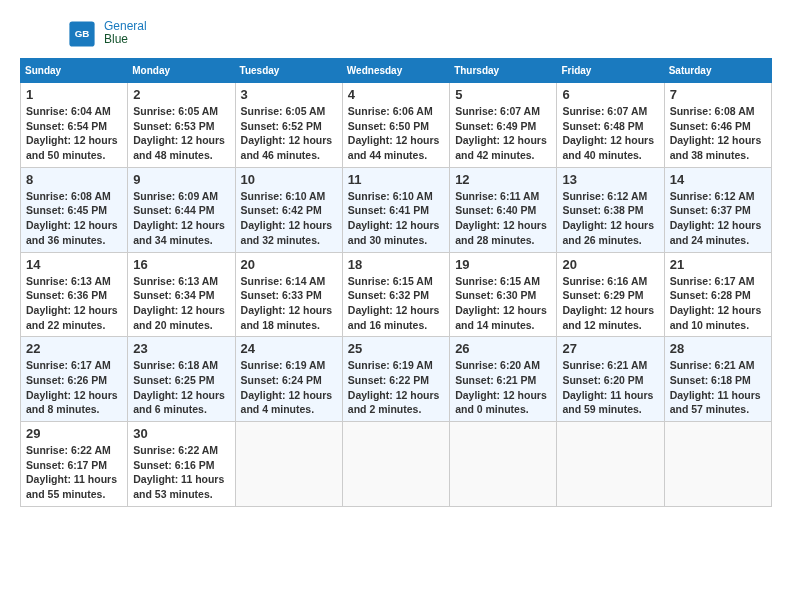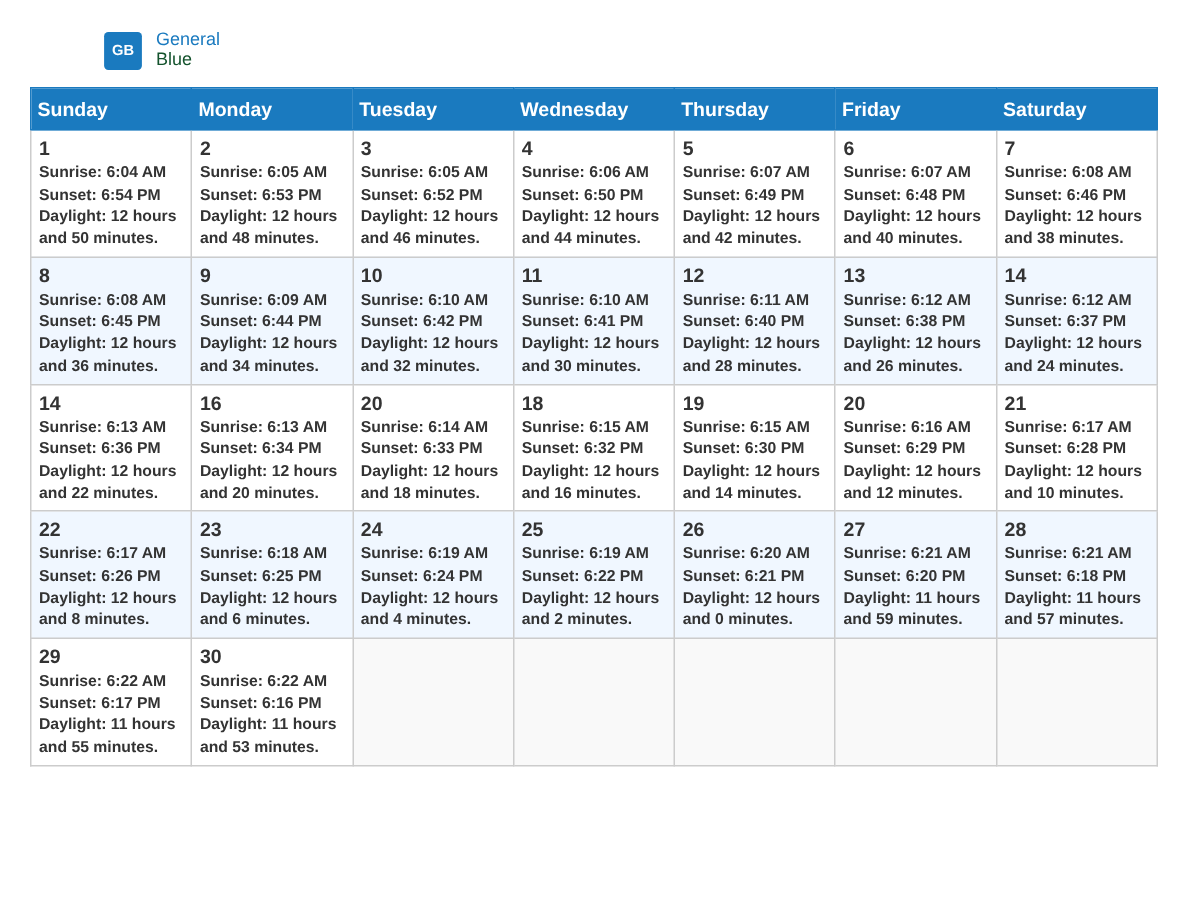--- a/index.html
+++ b/index.html
@@ -50,21 +50,21 @@
     table {
       width: 100%;
       border-collapse: collapse;
       font-size: 11px;
     }
     thead tr th {
       background: #1a7abf;
       color: #fff;
       padding: 6px 4px;
       text-align: left;
-      font-size: 13px;
+      font-size: 10px;
       font-weight: bold;
       border: 1px solid #1a7abf;
     }
     tbody tr td {
       border: 1px solid #ccc;
       padding: 4px 5px;
       vertical-align: top;
       width: calc(100% / 7);
       height: 80px;
       background: #fff;

